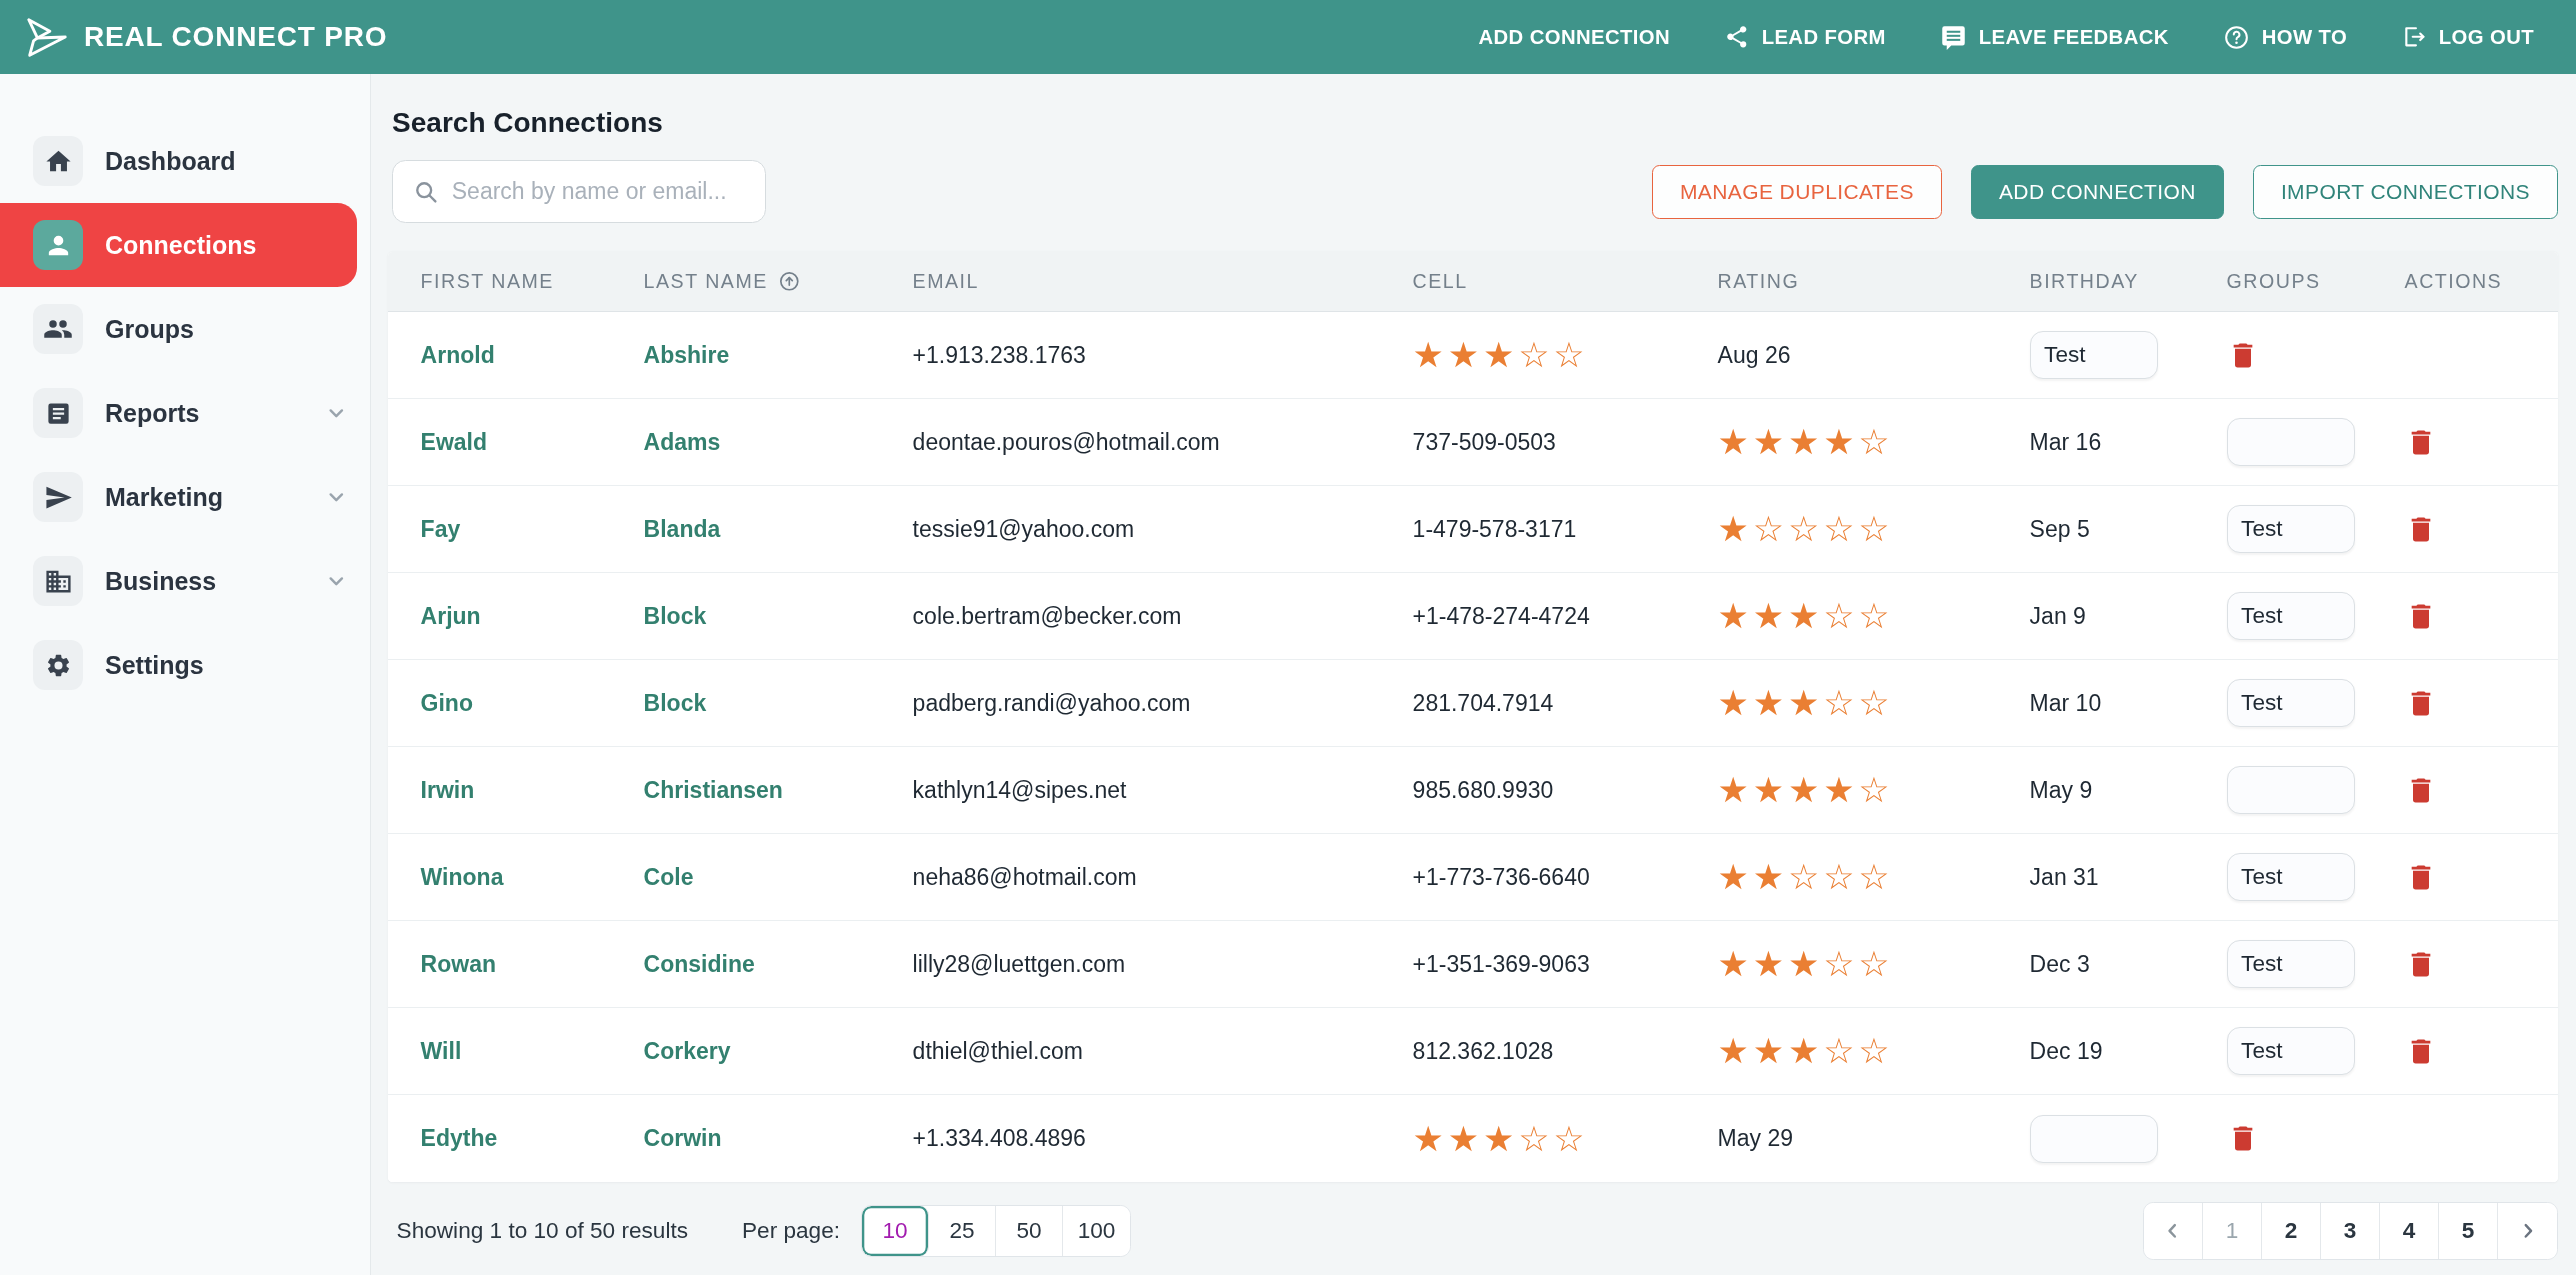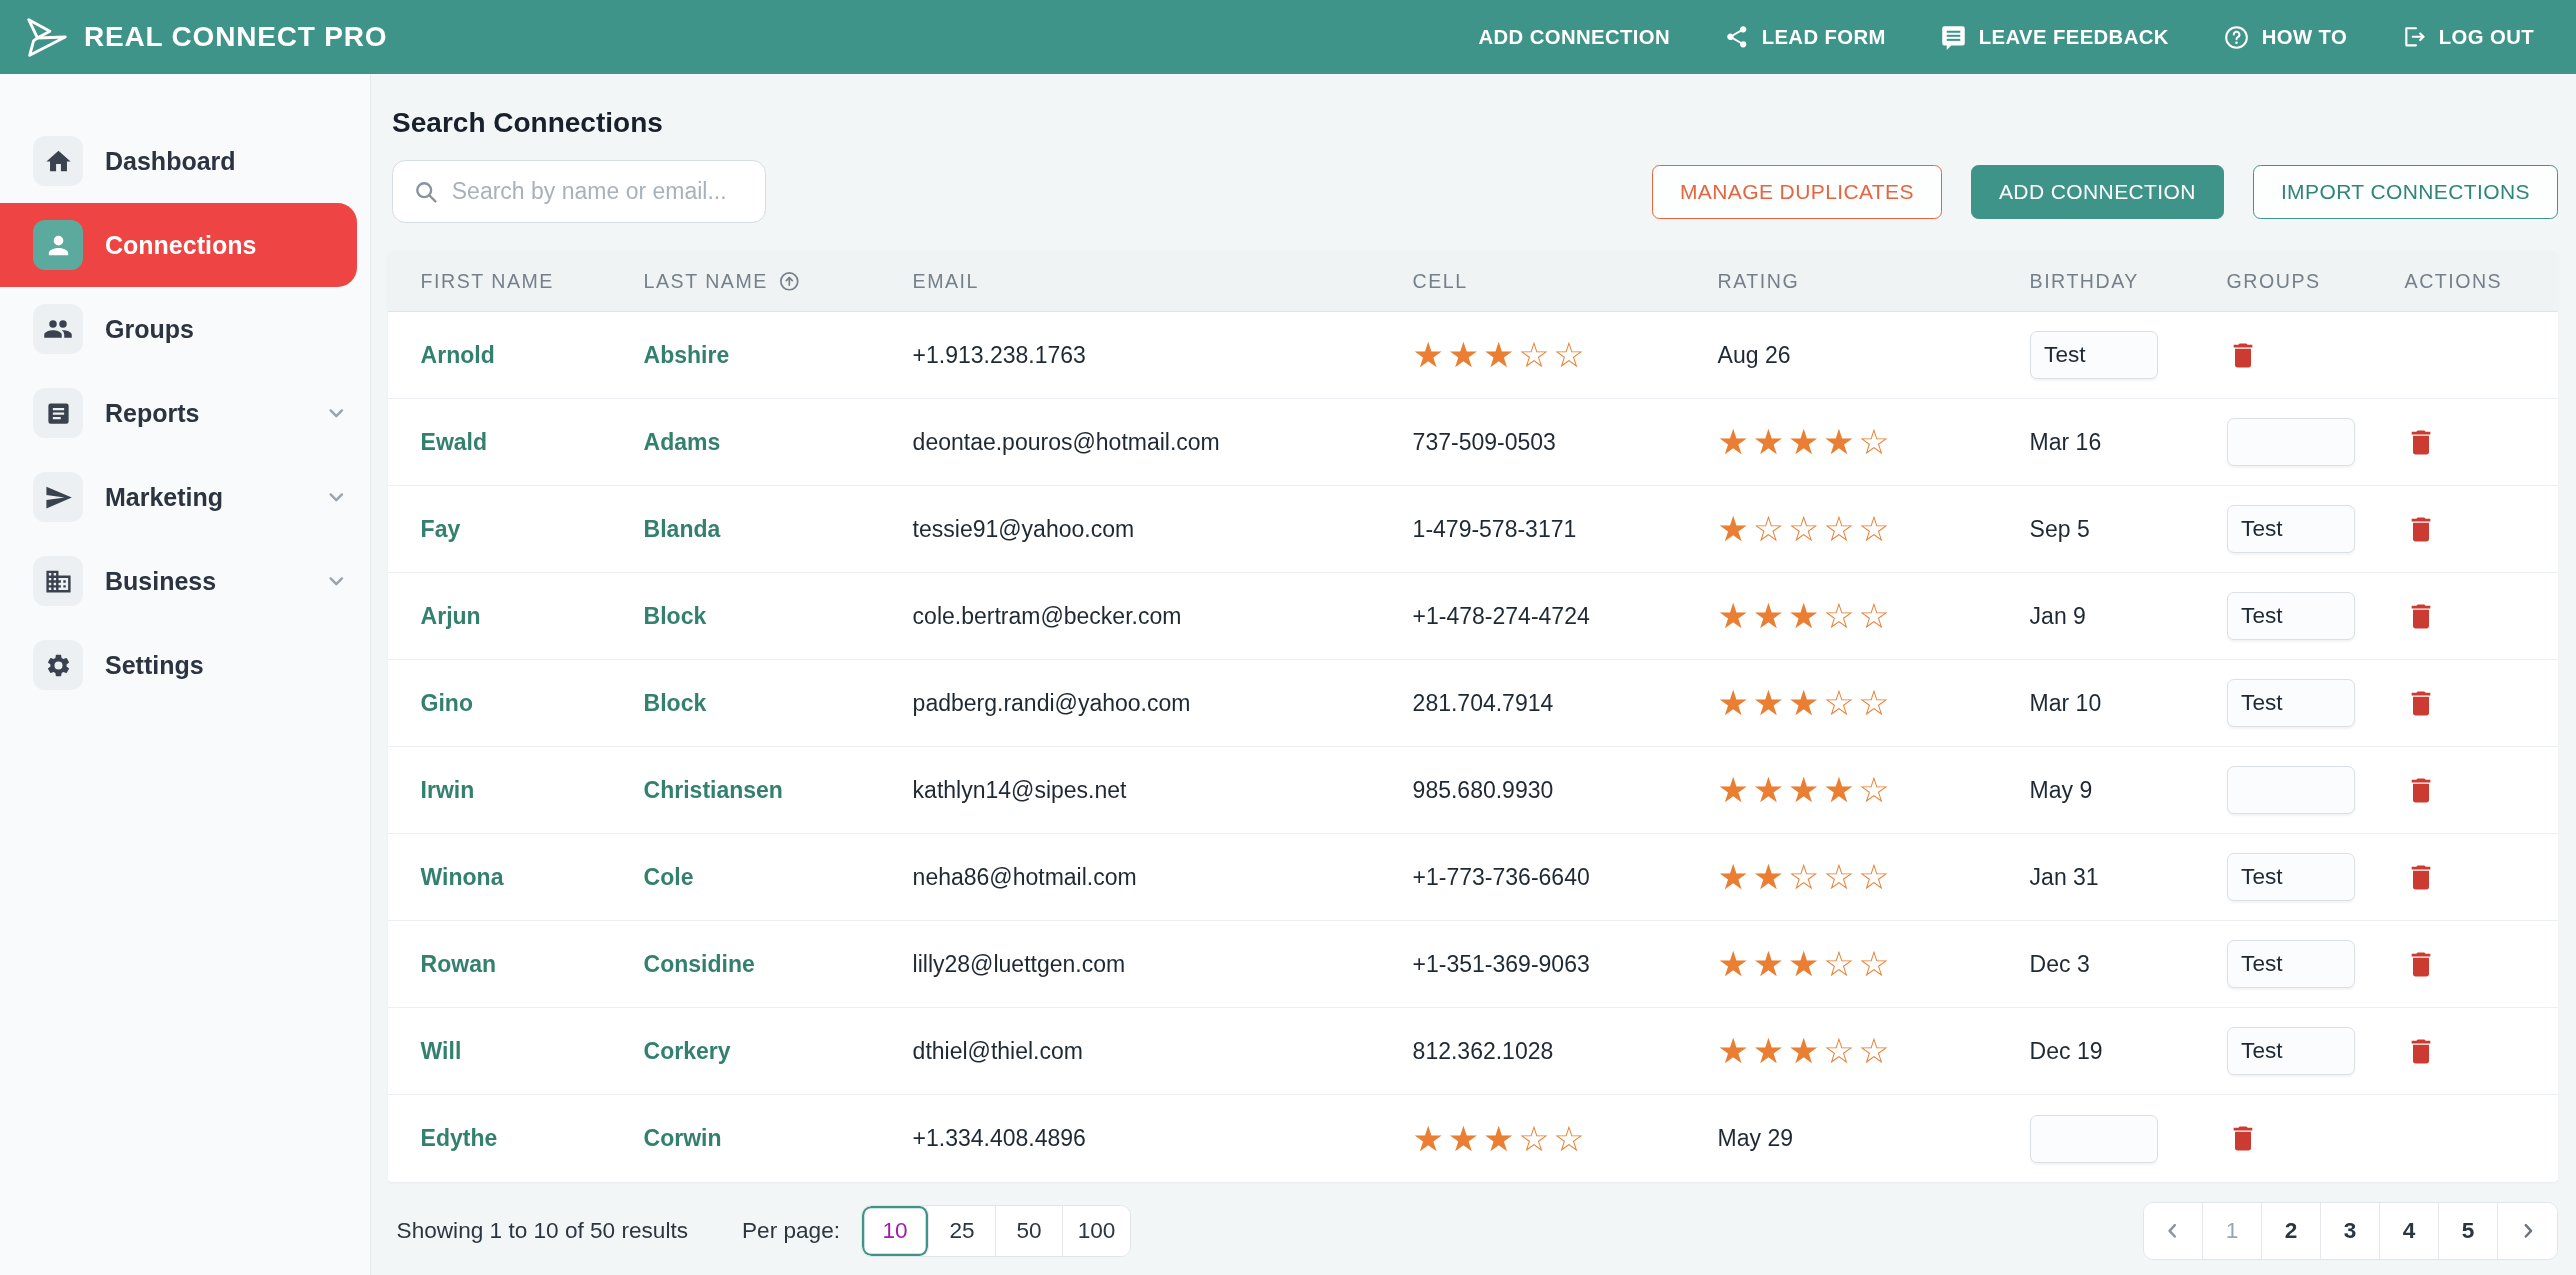--- a/index.html
+++ b/index.html
@@ -60,21 +60,21 @@
           border-radius:4.5px 4.5px 0 0; }
   .th{ font-size:19.6px; color:#74808b; letter-spacing:1.5px; font-weight:500;
        display:flex; align-items:center; gap:10.5px; }
   .sort-btn{ display:flex; color:#74808b; cursor:pointer; }
   .trow{ height:87px; border-bottom:0.8px solid #ebeff1; background:#fff; font-size:23px; }
   .trow:last-child{ border-bottom:none; border-radius:0 0 4.5px 4.5px; }
   .name-link{ color:#33806f; font-weight:700; text-decoration:none; cursor:pointer; }
   .cell-text{ color:#1f2933; }
   .stars{ color:#ea7f33; font-size:35px; letter-spacing:3.8px; white-space:nowrap; }
   .star{ cursor:pointer; }
-  .group-input{ width:128px; height:48px; border:1.5px solid #dbe0e4; border-radius:7px;
+  .group-input{ width:128px; height:48px; border:1.5px solid #dbe0e4; border-radius:13px;
                 background:#fbfcfe; font-size:22.6px; padding:0 13.5px; color:#1f2933;
                 box-shadow:0 1.5px 2.3px rgba(0,0,0,.05); outline:none; font-family:inherit; }
   .trash-btn{ background:none; border:none; color:#cc3b31; cursor:pointer;
               display:flex; padding:0; }
 
   
   .footer{ display:flex; align-items:center; margin-top:19.6px; padding:0 0 0 9px; }
   .showing{ font-size:22.6px; color:#2b3640; }
   .per-page-label{ font-size:22.6px; color:#2b3640; margin-left:54px; margin-right:21px; }
   .segmented{ display:inline-flex; background:#fff; border:1.5px solid #e0e5e9;

